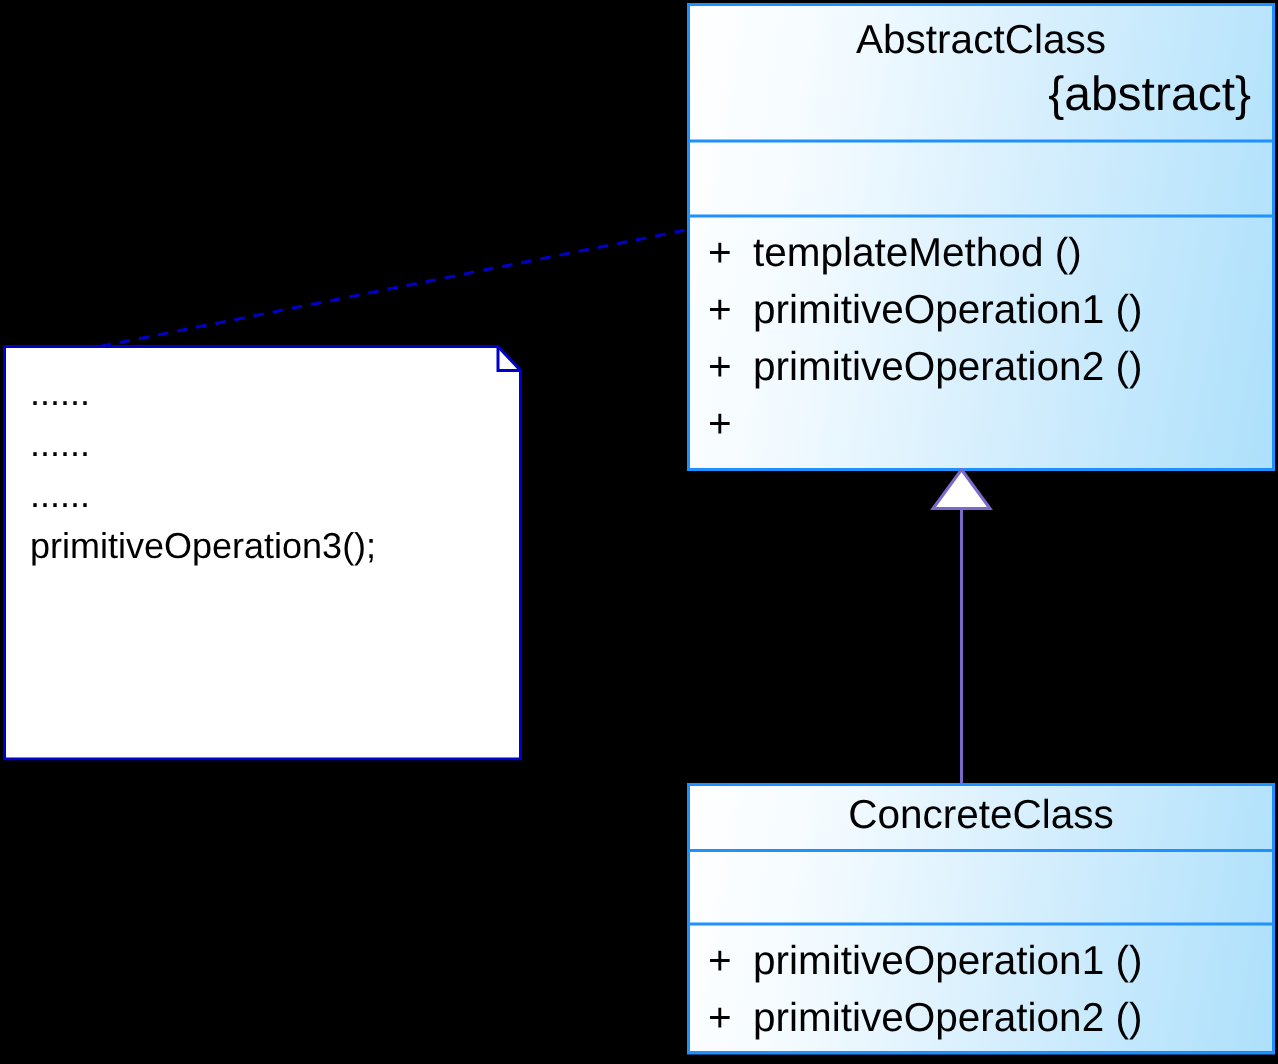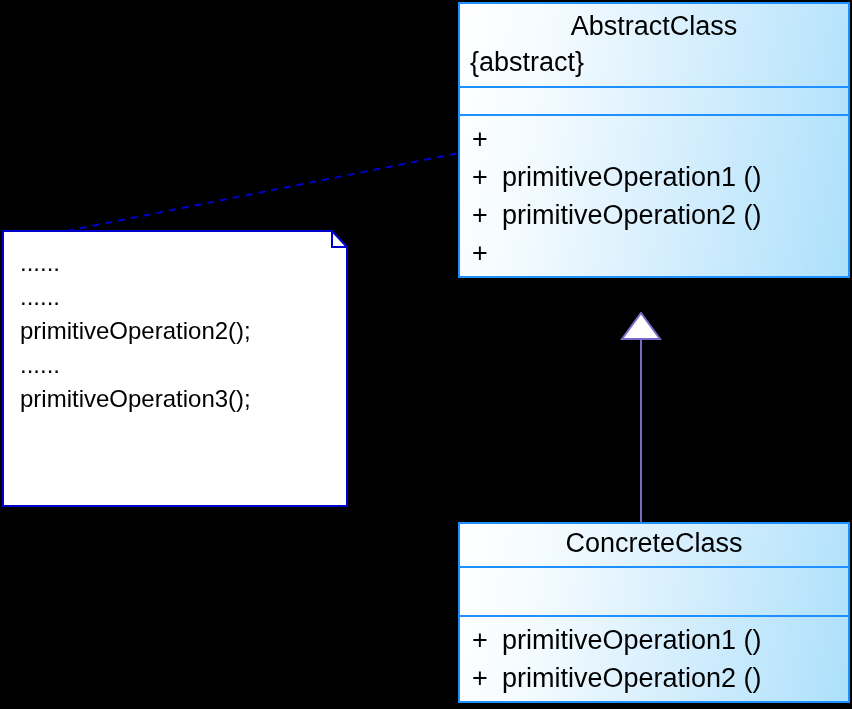--- a/index.html
+++ b/index.html
@@ -43,22 +43,22 @@
     flex-direction: column;
   }
   .class-name {
     text-align: center;
     font-size: 27px;
     color: #000000;
     line-height: 36px;
     white-space: nowrap;
   }
   .class-stereotype {
-    text-align: left;
-    font-size: 27px;
+    text-align: right;
+    font-size: 32px;
     color: #000000;
     line-height: 36px;
     white-space: nowrap;
     padding-right: 4px;
   }
 
   .class-attr-compartment {
     box-sizing: border-box;
     border-bottom: 2px solid #1E90FF;
   }
@@ -82,21 +82,21 @@
     flex: 0 0 30px;
     text-align: left;
   }
   .op-label { flex: 0 0 auto; }
 
   
   #abstract-class-box {
     left: 458px;
     top: 2px;
     width: 392px;
-    height: 276px;
+    height: 312px;
   }
   #abstract-class-box .class-name-compartment { height: 91px; }
   #abstract-class-box .class-attr-compartment { height: 50px; }
 
   #concrete-class-box {
     left: 458px;
     top: 522px;
     width: 392px;
     height: 181px;
   }
@@ -182,35 +182,35 @@
   </svg>
 
   <div id="note-box">
     <svg class="note-shape" viewBox="0 0 346 277" width="346" height="277" xmlns="http://www.w3.org/2000/svg" preserveAspectRatio="none">
       <path d="M1,1 L330,1 L345,17 L345,276 L1,276 Z" fill="#FFFFFF" stroke="#0000CC" stroke-width="2"></path>
       <path d="M330,1 L330,17 L345,17" fill="none" stroke="#0000CC" stroke-width="2"></path>
     </svg>
     <div class="note-text">
       <div class="note-line dots">......</div>
       <div class="note-line dots">......</div>
-      <div class="note-line">primitiveOperation2();</div>
       <div class="note-line dots">......</div>
       <div class="note-line">primitiveOperation3();</div>
     </div>
   </div>
 
   <div id="abstract-class-box" class="uml-class">
     <div class="class-name-compartment">
       <div class="class-name">AbstractClass</div>
       <div class="class-stereotype">{abstract}</div>
     </div>
     <div class="class-attr-compartment"></div>
     <div class="class-ops-compartment">
       <div class="op-row">
         <span class="op-visibility">+</span>
+        <span class="op-label">templateMethod ()</span>
       </div>
       <div class="op-row">
         <span class="op-visibility">+</span>
         <span class="op-label">primitiveOperation1 ()</span>
       </div>
       <div class="op-row">
         <span class="op-visibility">+</span>
         <span class="op-label">primitiveOperation2 ()</span>
       </div>
       <div class="op-row">

